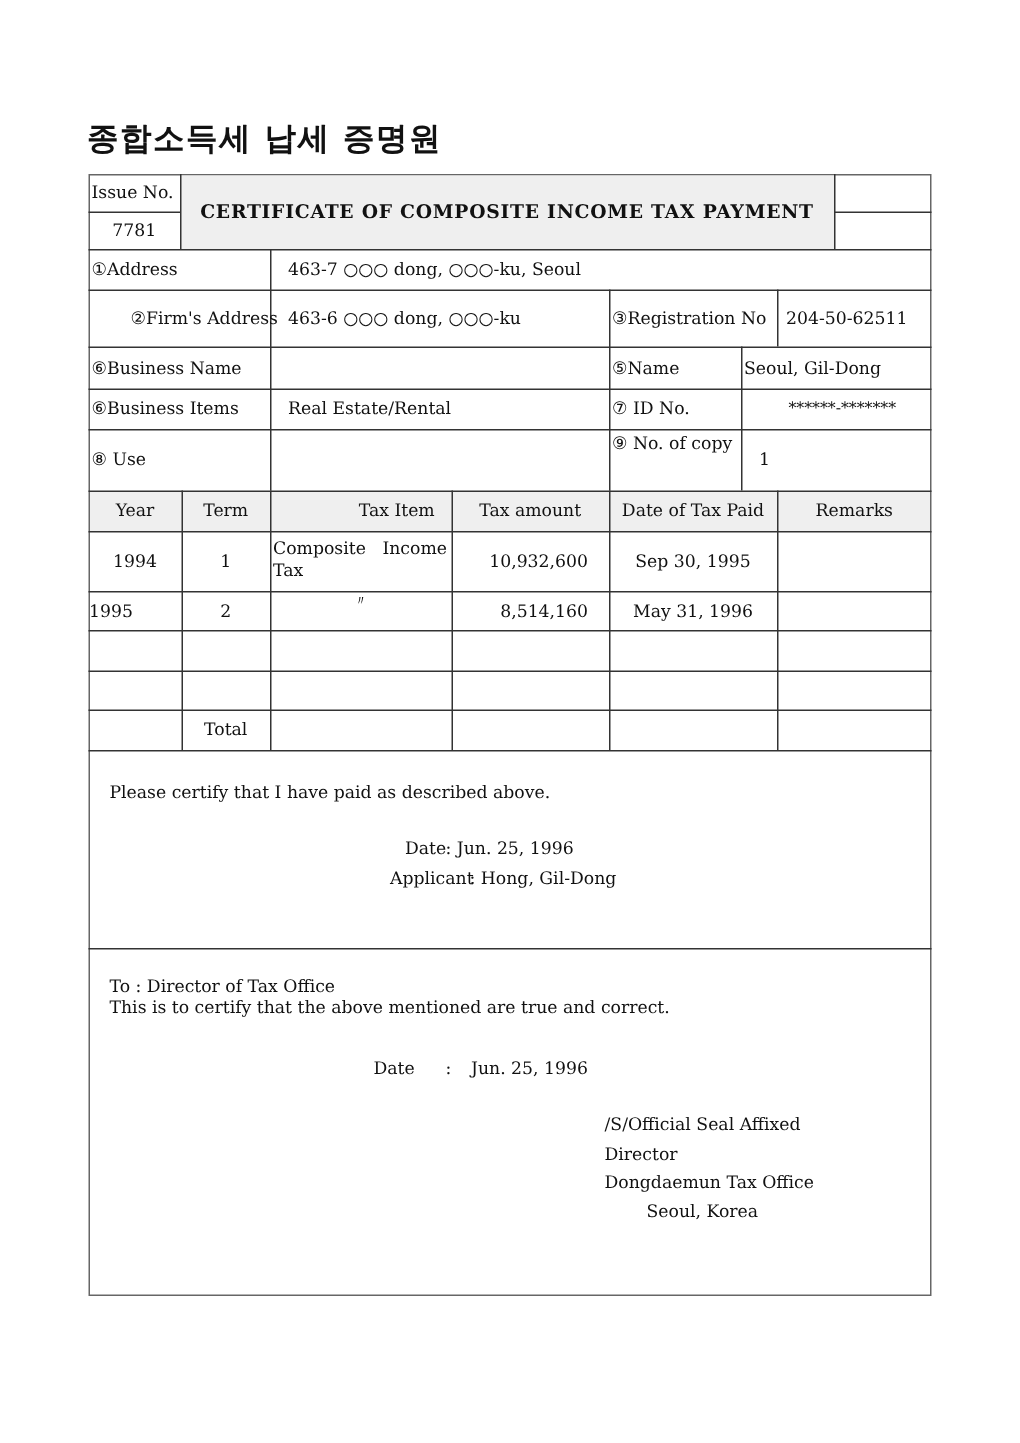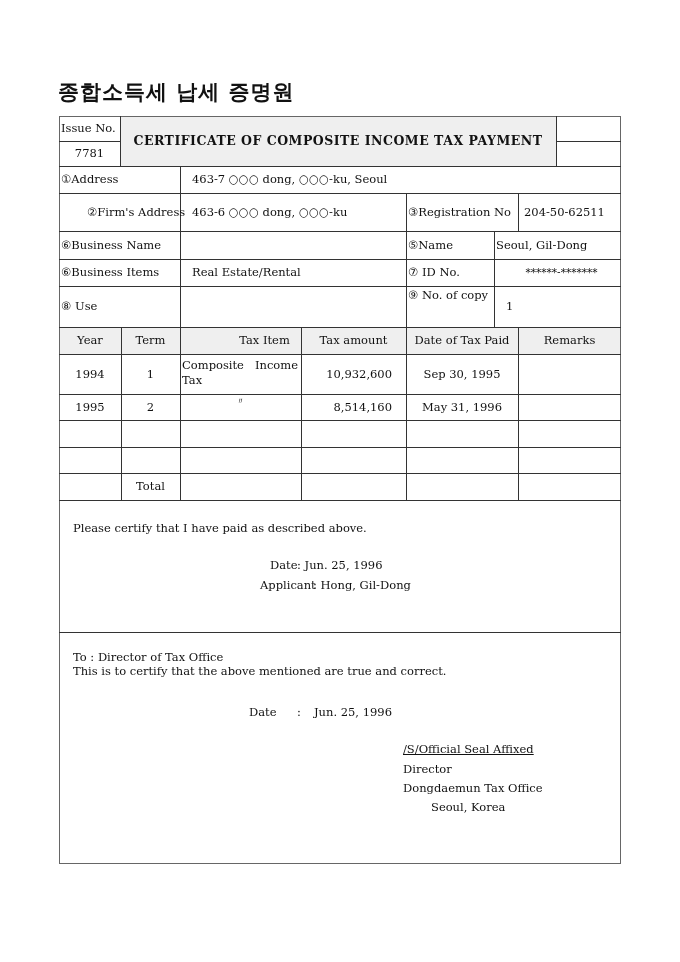--- a/index.html
+++ b/index.html
@@ -15,21 +15,21 @@
   .cell { position:absolute; font-size:11.5px; display:flex; align-items:center;
           box-sizing:border-box; white-space:nowrap; line-height:1.3; }
   .gray { position:absolute; background:#efefef; }
   .c { justify-content:center; }
   .r { justify-content:flex-end; padding-right:14px; }
   .l { justify-content:flex-start; padding-left:2px; }
   .l12 { justify-content:flex-start; padding-left:12px; }
   .hdrtitle { font-weight:bold; font-size:12.5px; letter-spacing:0.5px; }
   .wrap { white-space:normal; align-items:flex-start; padding-top:2px; }
   .txt { position:absolute; font-size:11.5px; white-space:nowrap; }
-  .u { text-decoration:underline; }
+  .u { }
 </style>
 </head>
 <body>
 
 <div class="title">종합소득세 납세 증명원</div>
 
 <div class="frame"></div>
 
 <div class="gray" style="left:120px;top:117px;width:436px;height:49px;"></div>
 <div class="gray" style="left:60px;top:328px;width:560px;height:26px;"></div>
@@ -98,21 +98,21 @@
 <div class="cell c" style="left:406px;top:327px;width:112px;height:27px;">Date of Tax Paid</div>
 <div class="cell c" style="left:518px;top:327px;width:103px;height:27px;">Remarks</div>
 
 <div class="cell c" style="left:59px;top:354px;width:62px;height:40px;">1994</div>
 <div class="cell c" style="left:121px;top:354px;width:59px;height:40px;">1</div>
 <div class="cell l wrap" style="left:180px;top:354px;width:121px;height:40px;text-align:justify;text-align-last:left;padding-right:3px;padding-top:4px;">Composite Income Tax</div>
 <div class="cell r" style="left:301px;top:354px;width:105px;height:40px;">10,932,600</div>
 <div class="cell c" style="left:406px;top:354px;width:112px;height:40px;">Sep 30, 1995</div>
 <div class="cell c" style="left:518px;top:354px;width:103px;height:40px;"></div>
 
-<div class="cell c" style="left:59px;top:394px;width:62px;height:26px;">1995</div>
+<div class="cell c" style="left:43px;top:394px;width:62px;height:26px;">1995</div>
 <div class="cell c" style="left:121px;top:394px;width:59px;height:26px;">2</div>
 <div class="cell c" style="left:180px;top:394px;width:121px;height:26px;align-items:flex-start;padding-top:2px;font-size:9px;">〃</div>
 <div class="cell r" style="left:301px;top:394px;width:105px;height:26px;">8,514,160</div>
 <div class="cell c" style="left:406px;top:394px;width:112px;height:26px;">May 31, 1996</div>
 <div class="cell c" style="left:518px;top:394px;width:103px;height:26px;"></div>
 
 <div class="cell c" style="left:59px;top:420px;width:62px;height:27px;"></div>
 <div class="cell c" style="left:59px;top:447px;width:62px;height:26px;"></div>
 
 <div class="cell c" style="left:59px;top:473px;width:62px;height:27px;"></div>

